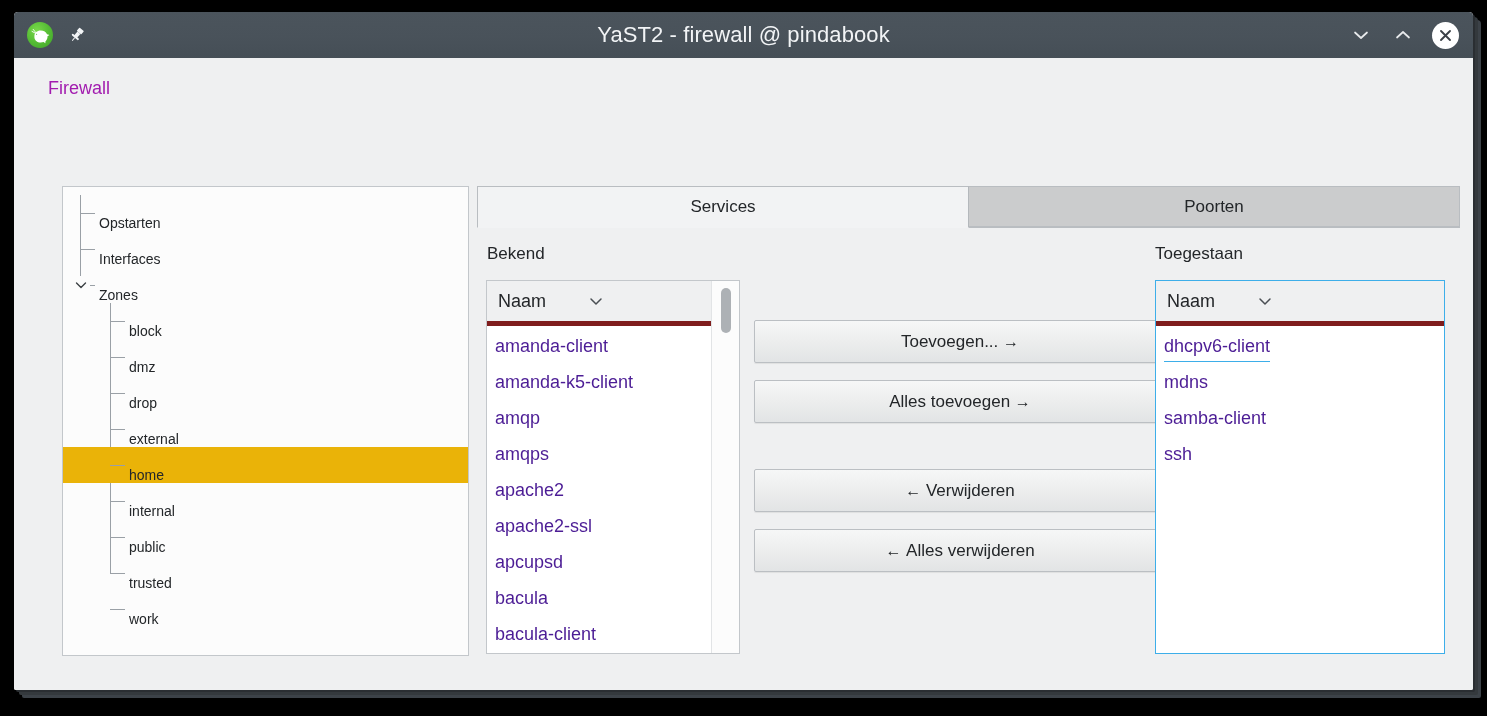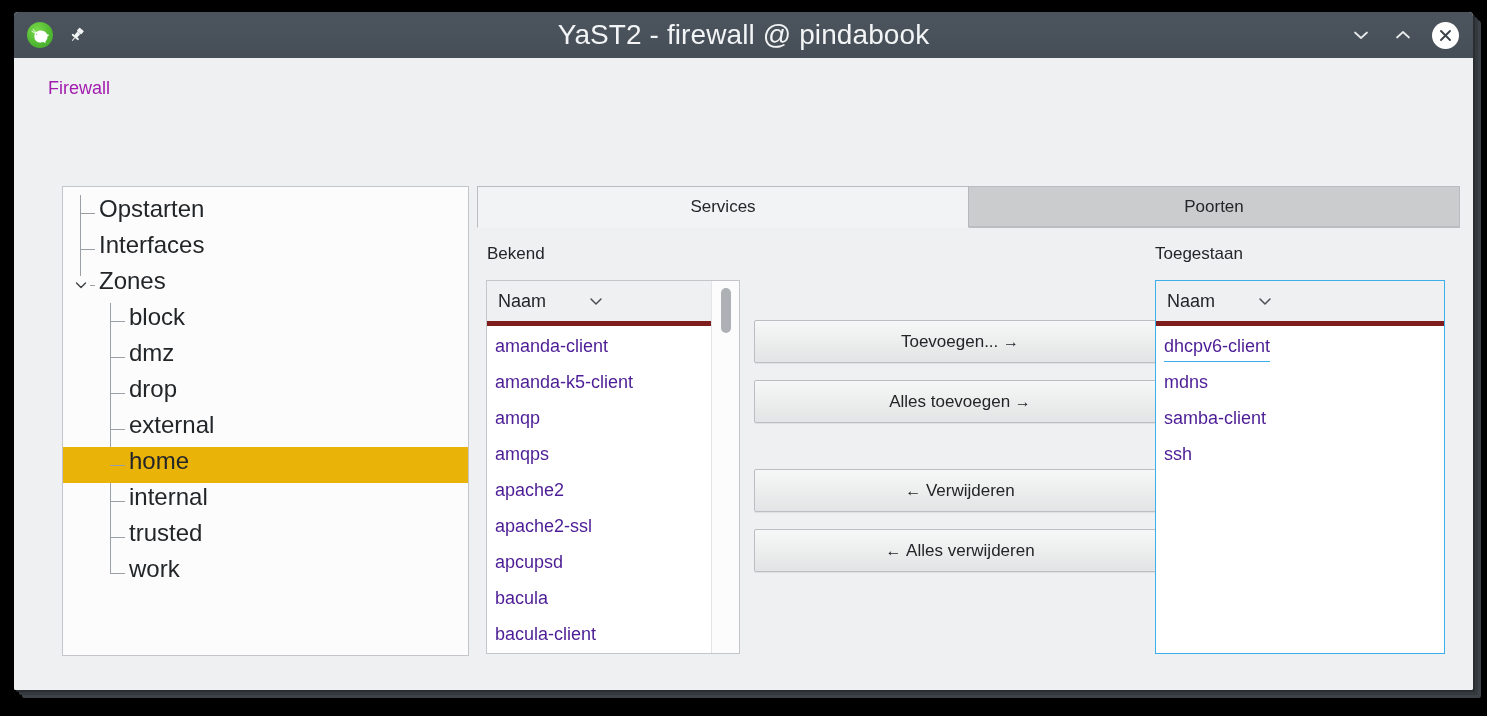--- a/index.html
+++ b/index.html
@@ -41,21 +41,21 @@
     display: flex; align-items: center; justify-content: center;
   }
   .app-icon svg { display: block; }
   .pin-icon { width: 20px; height: 20px; display: flex; align-items: center; justify-content: center; }
 
   #window-title {
     position: absolute;
     left: 0; right: 0; top: 0; bottom: 0;
     display: flex; align-items: center; justify-content: center;
     color: #f2f4f6;
-    font-size: 28px;
+    font-size: 22px;
     letter-spacing: .1px;
     pointer-events: none;
   }
 
   .tb-right {
     margin-left: auto;
     display: flex; align-items: center; gap: 16px;
     padding-right: 14px; z-index: 2;
   }
   .wbtn {
@@ -88,22 +88,22 @@
     position: absolute;
     left: 48px; top: 128px;
     width: 407px; height: 470px;
     background: #fcfcfc;
     border: 1px solid #c3c7cb;
   }
   .tree-list { position: relative; padding-top: 8px; }
   .tree-row {
     position: relative;
     height: 36px;
-    display: flex; align-items: flex-start;
-    font-size: 24px;
+    display: flex; align-items: flex-end;
+    font-size: 14px;
     color: #232629;
     cursor: default;
   }
   .tree-row.selected { background: #eab308; }
   .tree-row .label { position: relative; z-index: 2; }
 
   
   .lvl1 .label { margin-left: 36px; }
   .lvl2 .label { margin-left: 66px; }
 
@@ -342,20 +342,23 @@
         <div class="tree-row lvl2">
           <span class="label">external</span>
         </div>
         <div class="tree-row lvl2 selected">
           <span class="label">home</span>
         </div>
         <div class="tree-row lvl2">
           <span class="label">internal</span>
         </div>
         <div class="tree-row lvl2">
+          <span class="label">public</span>
+        </div>
+        <div class="tree-row lvl2">
           <span class="label">trusted</span>
         </div>
         <div class="tree-row lvl2">
           <span class="label">work</span>
         </div>
       </div>
     </div>
 
     <div id="tabstrip">
       <div class="tab active">

